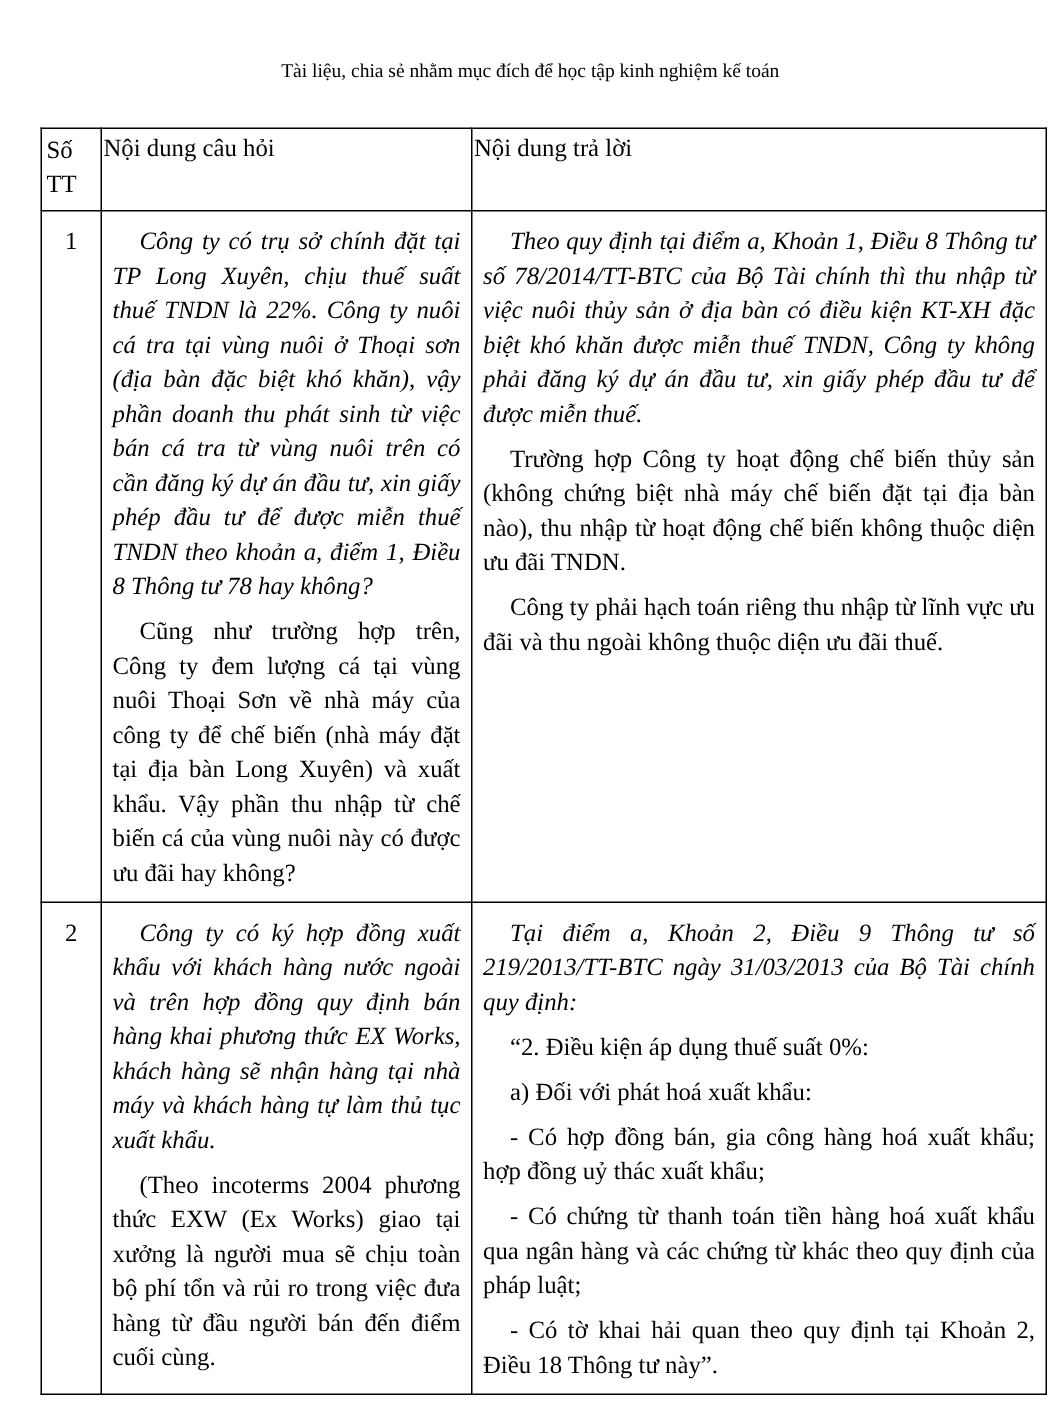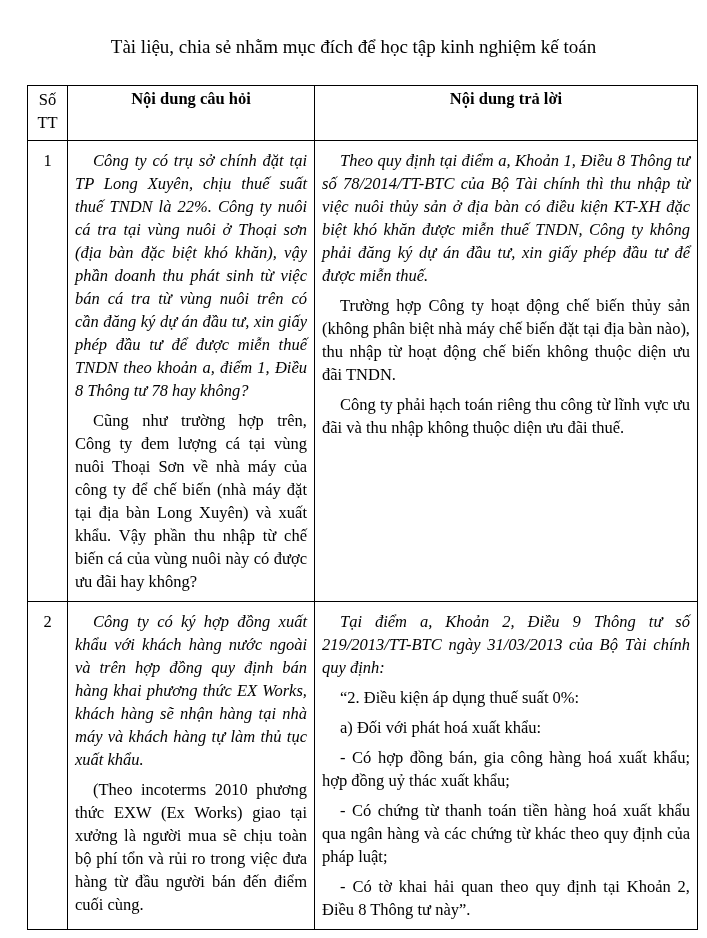--- a/index.html
+++ b/index.html
@@ -10,21 +10,21 @@
   body {
     width: 707px;
     height: 938px;
     overflow: hidden;
     font-family: "Liberation Serif", "DejaVu Serif", serif;
     color: #000;
   }
   .page-title {
     margin-top: 37px;
     text-align: center;
-    font-size: 19px;
+    font-size: 13px;
     line-height: 20px;
     font-weight: normal;
   }
   table.qa-table {
     margin-left: 27px;
     margin-top: 28px;
     width: 657px;
     border-collapse: collapse;
     table-layout: fixed;
   }
@@ -34,29 +34,29 @@
     vertical-align: top;
     font-size: 16.5px;
     line-height: 23px;
   }
   th.col-no  { width: 33px; }
   th.col-q   { width: 244px; }
   th.col-a   { width: 380px; }
   thead th {
     height: 50px;
     vertical-align: middle;
-    text-align: center;
+    text-align: left;
   }
   th.col-no {
     font-weight: normal;
     padding: 2px 3px;
     line-height: 21px;
   }
   th.col-q, th.col-a {
-    font-weight: bold;
+    font-weight: normal;
     font-size: 17px;
   }
   td.cell-no {
     text-align: center;
     padding-top: 8px;
   }
   td.cell-q, td.cell-a {
     padding: 4px 7px 8px 7px;
   }
   td p {
@@ -84,33 +84,33 @@
   </thead>
   <tbody>
     <tr>
       <td class="cell-no">1</td>
       <td class="cell-q">
         <p>Công ty có trụ sở chính đặt tại TP Long Xuyên, chịu thuế suất thuế TNDN là 22%. Công ty nuôi cá tra tại vùng nuôi ở Thoại sơn (địa bàn đặc biệt khó khăn), vậy phần doanh thu phát sinh từ việc bán cá tra từ vùng nuôi trên có cần đăng ký dự án đầu tư, xin giấy phép đầu tư để được miễn thuế TNDN theo khoản a, điểm 1, Điều 8 Thông tư 78 hay không?</p>
         <p>Cũng như trường hợp trên, Công ty đem lượng cá tại vùng nuôi Thoại Sơn về nhà máy của công ty để chế biến (nhà máy đặt tại địa bàn Long Xuyên) và xuất khẩu. Vậy phần thu nhập từ chế biến cá của vùng nuôi này có được ưu đãi hay không?</p>
       </td>
       <td class="cell-a">
         <p>Theo quy định tại điểm a, Khoản 1, Điều 8 Thông tư số 78/2014/TT-BTC của Bộ Tài chính thì thu nhập từ việc nuôi thủy sản ở địa bàn có điều kiện KT-XH đặc biệt khó khăn được miễn thuế TNDN, Công ty không phải đăng ký dự án đầu tư, xin giấy phép đầu tư để được miễn thuế.</p>
-        <p>Trường hợp Công ty hoạt động chế biến thủy sản (không phân biệt nhà máy chế biến đặt tại địa bàn nào), thu nhập từ hoạt động chế biến không thuộc diện ưu đãi TNDN.</p>
-        <p>Công ty phải hạch toán riêng thu công từ lĩnh vực ưu đãi và thu nhập không thuộc diện ưu đãi thuế.</p>
+        <p>Trường hợp Công ty hoạt động chế biến thủy sản (không chứng biệt nhà máy chế biến đặt tại địa bàn nào), thu nhập từ hoạt động chế biến không thuộc diện ưu đãi TNDN.</p>
+        <p>Công ty phải hạch toán riêng thu nhập từ lĩnh vực ưu đãi và thu ngoài không thuộc diện ưu đãi thuế.</p>
       </td>
     </tr>
     <tr>
       <td class="cell-no">2</td>
       <td class="cell-q">
         <p>Công ty có ký hợp đồng xuất khẩu với khách hàng nước ngoài và trên hợp đồng quy định bán hàng khai phương thức EX Works, khách hàng sẽ nhận hàng tại nhà máy và khách hàng tự làm thủ tục xuất khẩu.</p>
-        <p>(Theo incoterms 2010 phương thức EXW (Ex Works) giao tại xưởng là người mua sẽ chịu toàn bộ phí tổn và rủi ro trong việc đưa hàng từ đầu người bán đến điểm cuối cùng.</p>
+        <p>(Theo incoterms 2004 phương thức EXW (Ex Works) giao tại xưởng là người mua sẽ chịu toàn bộ phí tổn và rủi ro trong việc đưa hàng từ đầu người bán đến điểm cuối cùng.</p>
       </td>
       <td class="cell-a">
         <p>Tại điểm a, Khoản 2, Điều 9 Thông tư số 219/2013/TT-BTC ngày 31/03/2013 của Bộ Tài chính quy định:</p>
         <p class="quote">“2. Điều kiện áp dụng thuế suất 0%:</p>
         <p class="quote">a) Đối với phát hoá xuất khẩu:</p>
         <p class="quote">- Có hợp đồng bán, gia công hàng hoá xuất khẩu; hợp đồng uỷ thác xuất khẩu;</p>
         <p class="quote">- Có chứng từ thanh toán tiền hàng hoá xuất khẩu qua ngân hàng và các chứng từ khác theo quy định của pháp luật;</p>
-        <p class="quote">- Có tờ khai hải quan theo quy định tại Khoản 2, Điều 8 Thông tư này”.</p>
+        <p class="quote">- Có tờ khai hải quan theo quy định tại Khoản 2, Điều 18 Thông tư này”.</p>
       </td>
     </tr>
   </tbody>
 </table>
 
 </body></html>

